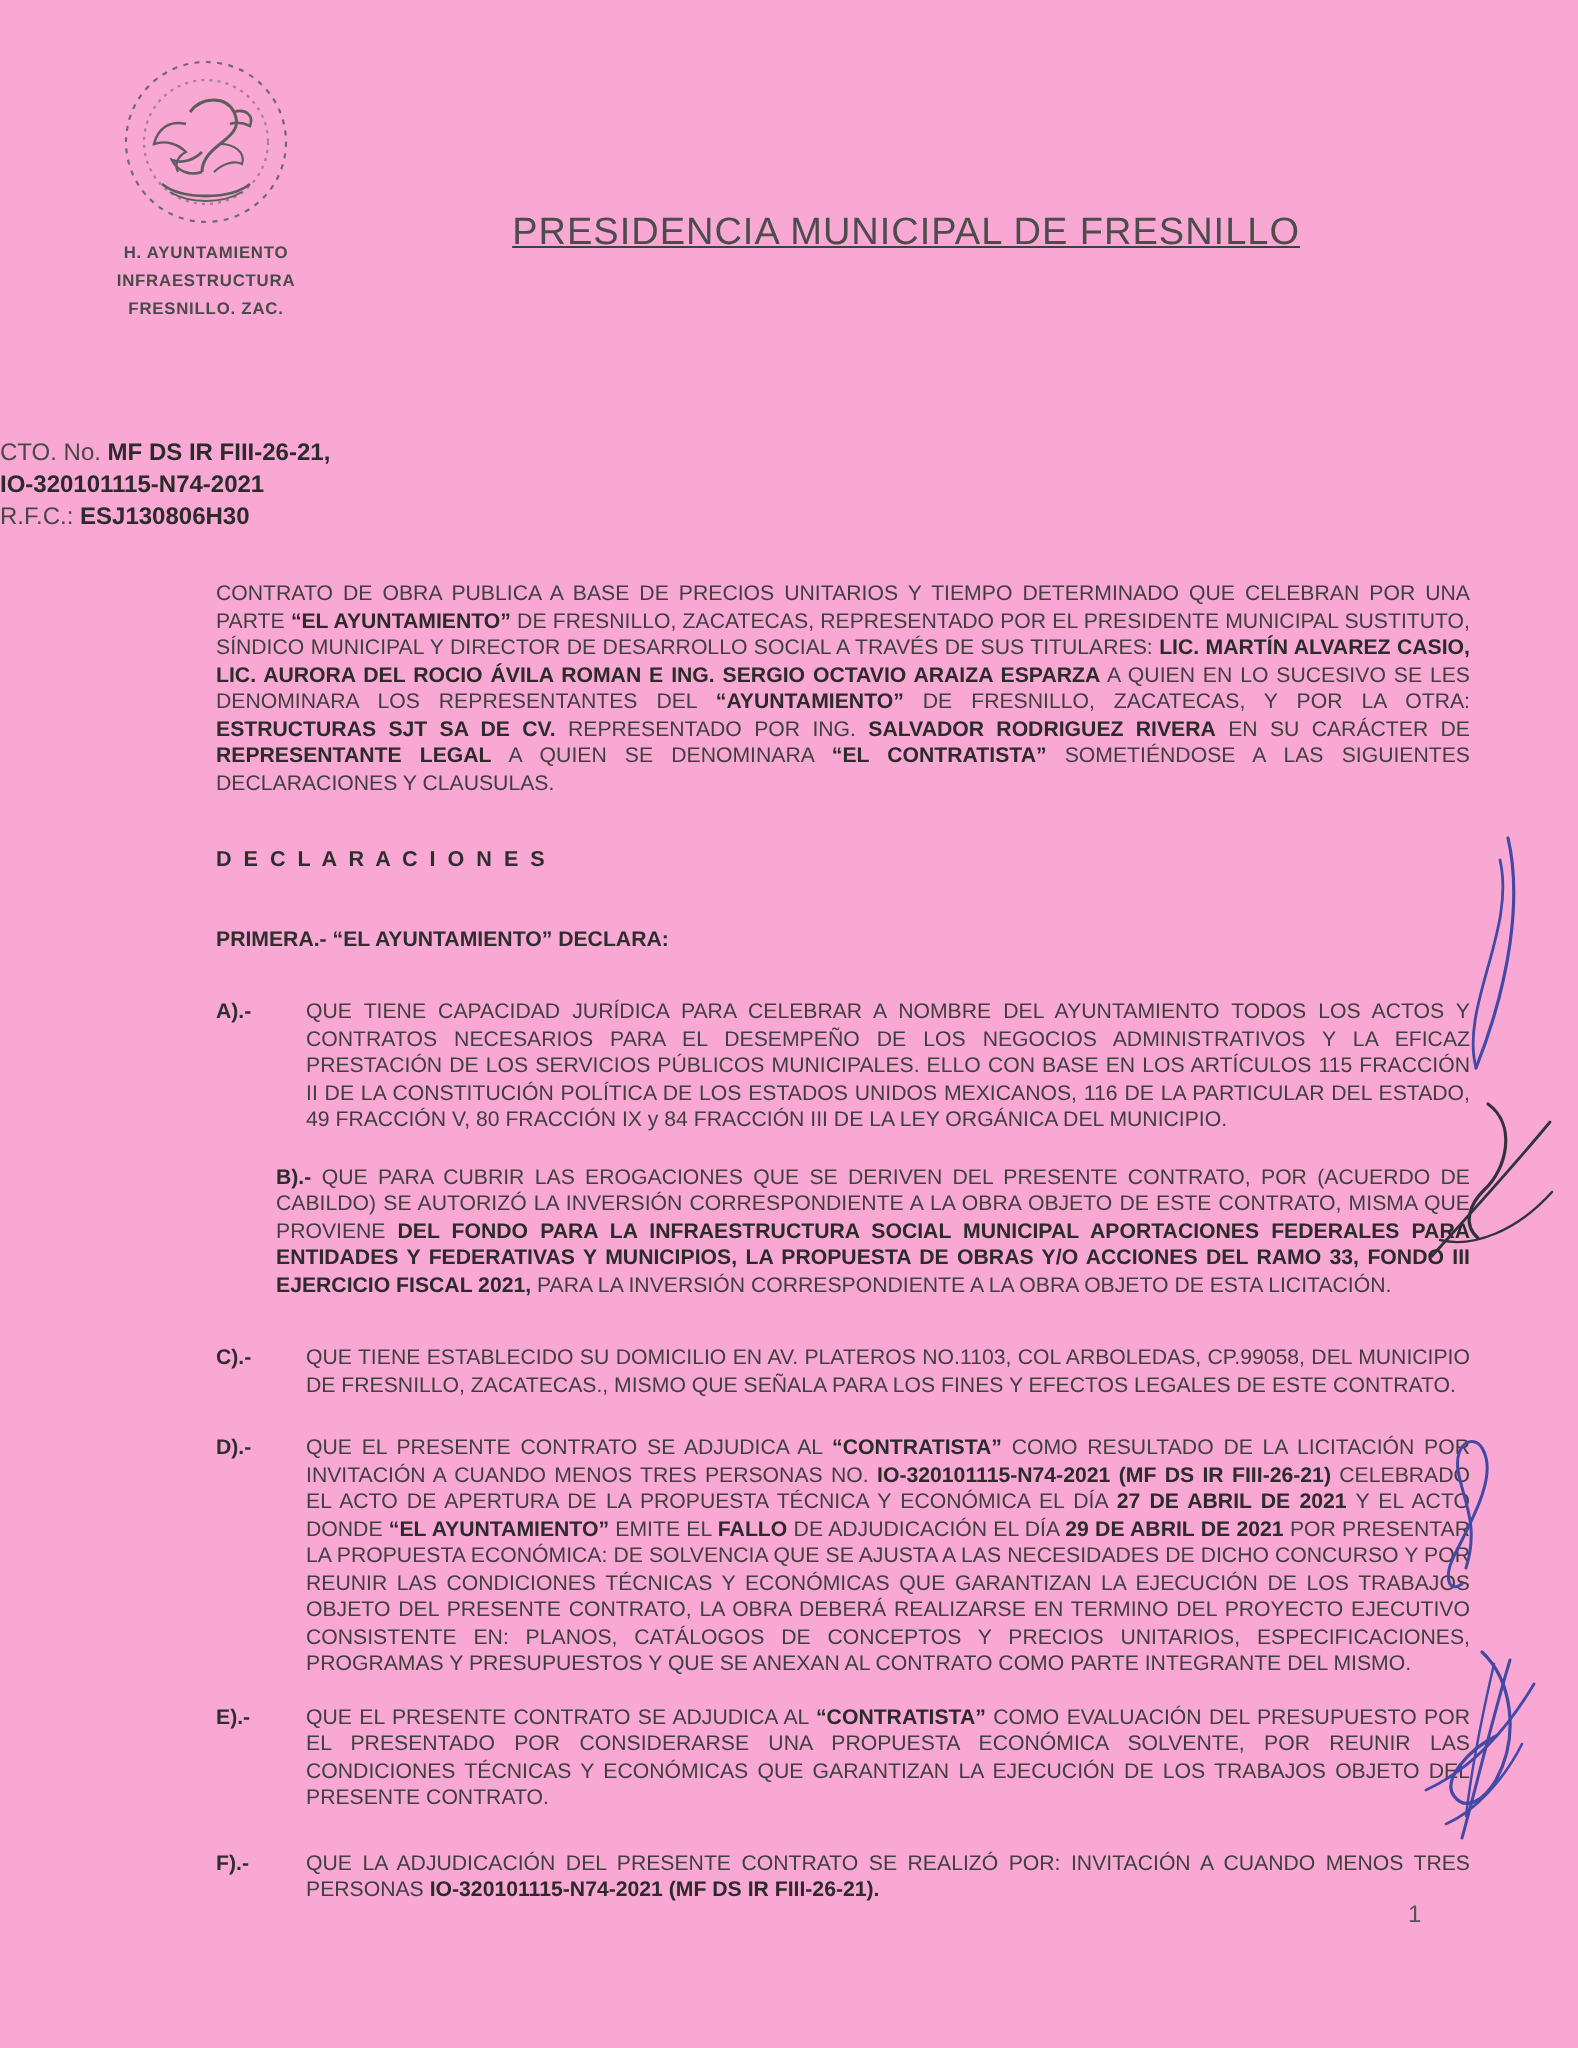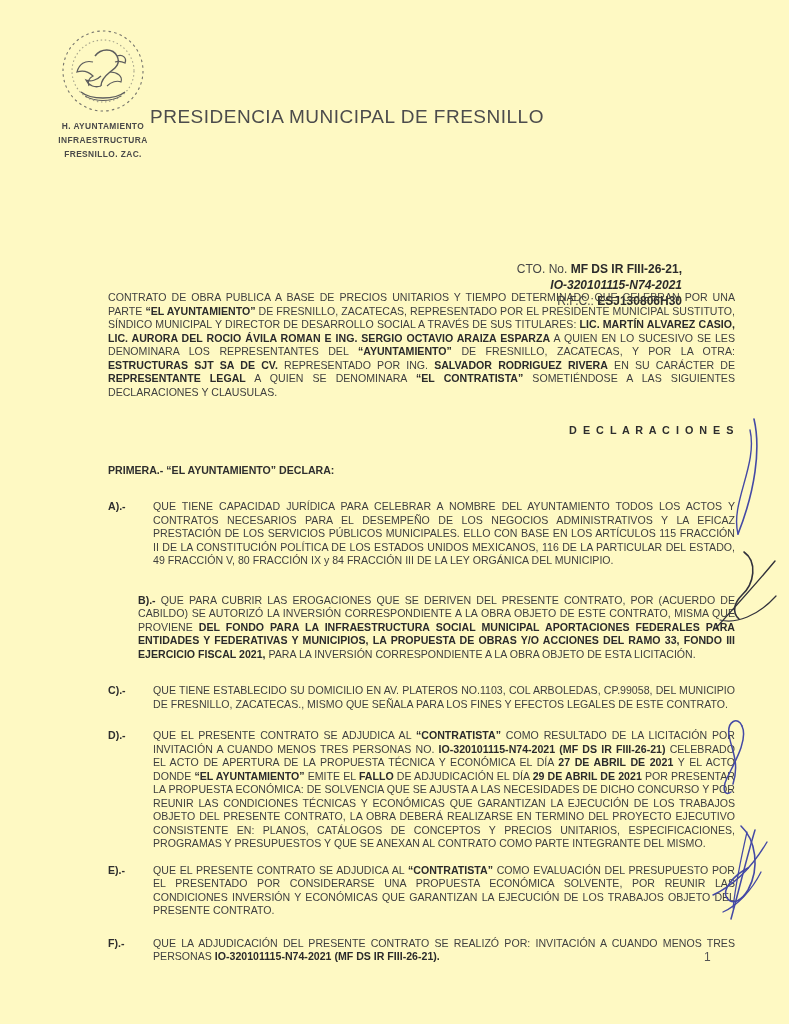--- a/index.html
+++ b/index.html
@@ -1,46 +1,46 @@
 <!DOCTYPE html>
 <html lang="es"><head>
 <meta charset="utf-8">
 <style>
   html,body{margin:0;padding:0;background:#e8e8e8;}
   .page{
     position:relative;
     width:789px;height:1024px;
     margin:0 auto;
-    background:#fef9c3;
+    background:#f9a8d4;
     font-family:"Liberation Sans", sans-serif;
     color:#3f3f3f;
     overflow:hidden;
   }
   b{font-weight:bold;color:#2b2b2b;}
   
   .logo{position:absolute;left:44px;top:28px;width:118px;text-align:center;}
   .logo svg{display:block;margin:0 auto;}
   .logo-text{font-size:8.4px;font-weight:bold;color:#4a4a4a;line-height:11px;letter-spacing:.4px;margin-top:3px;}
   
-  .hdr{position:absolute;left:150px;top:106px;width:500px;text-align:left;}
+  .hdr{position:absolute;left:150px;top:106px;width:500px;text-align:right;text-decoration:underline;}
   .hdr-title{font-size:19px;font-weight:400;color:#4c4c4c;letter-spacing:.5px;}
   .hdr-sub{font-size:17px;font-weight:bold;color:#333;margin-top:24px;letter-spacing:.3px;}
   .hdr-contract{font-size:12.4px;font-weight:bold;color:#333;margin-top:20px;}
-  .cto{position:absolute;left:0;top:218px;width:682px;text-align:right;font-size:12px;line-height:16px;color:#474747;margin-top:43px;}
-  .cto .bold{font-weight:bold;color:#2b2b2b;font-style:italic;}
+  .cto{position:absolute;left:0;top:218px;width:682px;text-align:left;font-size:12px;line-height:16px;color:#474747;}
+  .cto .bold{font-weight:bold;color:#2b2b2b;}
   
   .content{position:absolute;left:108px;top:291px;width:627px;font-size:10.6px;line-height:13.5px;}
   .intro{text-align:justify;}
-  .decl-head{text-align:right;font-weight:bold;color:#2e2e2e;letter-spacing:1.5px;margin-top:25px;font-size:10.8px;}
+  .decl-head{text-align:left;font-weight:bold;color:#2e2e2e;letter-spacing:1.5px;margin-top:25px;font-size:10.8px;}
   .primera{font-weight:bold;color:#2e2e2e;margin-top:26px;}
   .item{display:flex;margin-top:24px;}
   .item .lbl{flex:none;width:45px;font-weight:bold;color:#2e2e2e;}
   .item .txt{flex:1;text-align:justify;}
   .item-a{margin-top:23px;}
-  .item-b{margin-top:26px;margin-left:30px;text-align:justify;}
+  .item-b{margin-top:15px;margin-left:30px;text-align:justify;}
   .item-c{margin-top:23px;}
   .item-d{margin-top:18px;}
   .item-e{margin-top:13px;}
   .item-f{margin-top:19px;}
   
   .sig{position:absolute;}
   .sig svg{display:block;}
   .sig path{fill:none;stroke-linecap:round;stroke-linejoin:round;}
   .sig-blue path{stroke:#4449a5;}
   .sig-dark path{stroke:#32323c;}
@@ -105,21 +105,21 @@
       <div class="txt"><span>QUE TIENE ESTABLECIDO SU DOMICILIO EN AV. PLATEROS NO.1103, COL ARBOLEDAS, CP.99058, DEL MUNICIPIO DE FRESNILLO, ZACATECAS., MISMO QUE SEÑALA PARA LOS FINES Y EFECTOS LEGALES DE ESTE CONTRATO.</span></div>
     </div>
 
     <div class="item item-d">
       <div class="lbl">D).-</div>
       <div class="txt"><span>QUE EL PRESENTE CONTRATO SE ADJUDICA AL </span><b>“CONTRATISTA”</b><span> COMO RESULTADO DE LA LICITACIÓN POR INVITACIÓN A CUANDO MENOS TRES PERSONAS NO. </span><b>IO-320101115-N74-2021 (MF DS IR FIII-26-21)</b><span> CELEBRADO EL ACTO DE APERTURA DE LA PROPUESTA TÉCNICA Y ECONÓMICA EL DÍA </span><b>27 DE ABRIL DE 2021</b><span> Y EL ACTO DONDE </span><b>“EL AYUNTAMIENTO”</b><span> EMITE EL </span><b>FALLO</b><span> DE ADJUDICACIÓN EL DÍA </span><b>29 DE ABRIL DE 2021</b><span> POR PRESENTAR LA PROPUESTA ECONÓMICA:  DE SOLVENCIA QUE SE AJUSTA A LAS NECESIDADES DE DICHO CONCURSO Y POR REUNIR LAS CONDICIONES TÉCNICAS Y ECONÓMICAS QUE GARANTIZAN LA EJECUCIÓN DE LOS TRABAJOS OBJETO DEL PRESENTE CONTRATO, LA OBRA DEBERÁ REALIZARSE EN TERMINO DEL PROYECTO EJECUTIVO CONSISTENTE EN: PLANOS, CATÁLOGOS DE CONCEPTOS Y PRECIOS UNITARIOS, ESPECIFICACIONES, PROGRAMAS Y PRESUPUESTOS Y QUE SE ANEXAN AL CONTRATO COMO PARTE INTEGRANTE DEL MISMO.</span></div>
     </div>
 
     <div class="item item-e">
       <div class="lbl">E).-</div>
-      <div class="txt"><span>QUE EL PRESENTE CONTRATO SE ADJUDICA AL </span><b>“CONTRATISTA”</b><span> COMO EVALUACIÓN DEL PRESUPUESTO POR EL PRESENTADO POR CONSIDERARSE UNA PROPUESTA ECONÓMICA SOLVENTE, POR REUNIR LAS CONDICIONES INVERSIÓN Y ECONÓMICAS QUE GARANTIZAN LA EJECUCIÓN DE LOS TRABAJOS OBJETO DEL PRESENTE CONTRATO.</span></div>
+      <div class="txt"><span>QUE EL PRESENTE CONTRATO SE ADJUDICA AL </span><b>“CONTRATISTA”</b><span> COMO EVALUACIÓN DEL PRESUPUESTO POR EL PRESENTADO POR CONSIDERARSE UNA PROPUESTA ECONÓMICA SOLVENTE, POR REUNIR LAS CONDICIONES TÉCNICAS Y ECONÓMICAS QUE GARANTIZAN LA EJECUCIÓN DE LOS TRABAJOS OBJETO DEL PRESENTE CONTRATO.</span></div>
     </div>
 
     <div class="item item-f">
       <div class="lbl">F).-</div>
       <div class="txt"><span>QUE LA ADJUDICACIÓN DEL PRESENTE CONTRATO SE REALIZÓ POR: INVITACIÓN A CUANDO MENOS TRES PERSONAS  </span><b>IO-320101115-N74-2021 (MF DS IR FIII-26-21).</b></div>
     </div>
   </div>
 
   <div class="sig sig-blue" style="left:724px;top:415px;">
     <svg width="46" height="125" viewBox="0 0 46 125">

